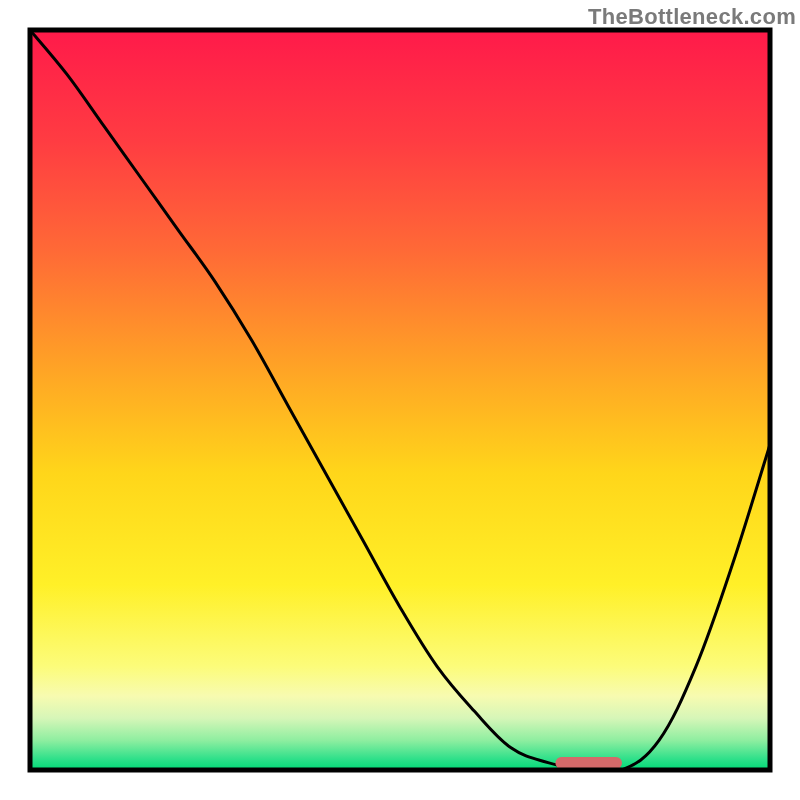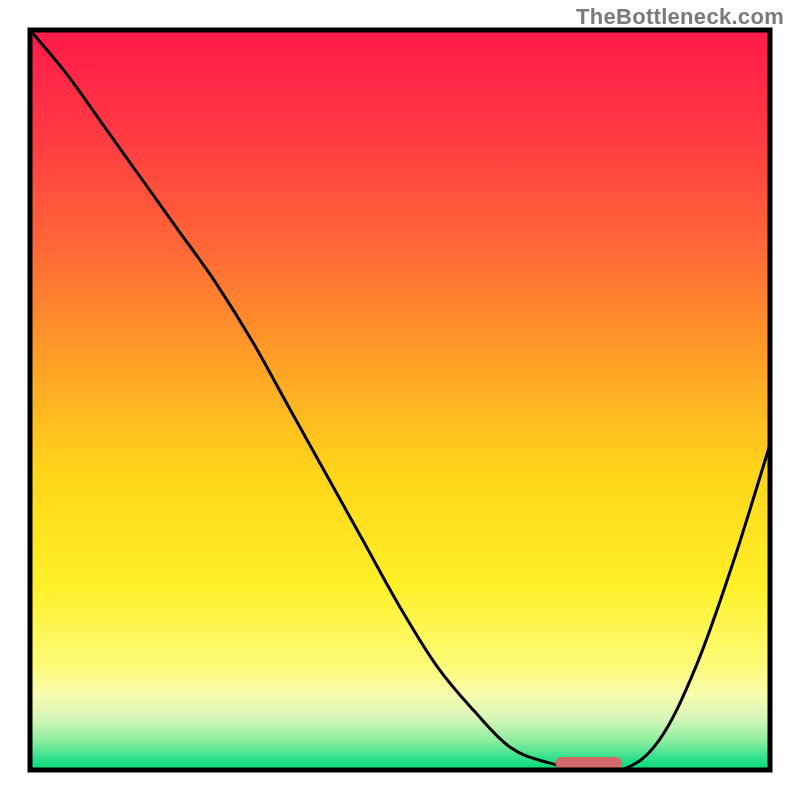--- a/index.html
+++ b/index.html
@@ -12,21 +12,21 @@
     overflow: hidden;
   }
   .chart-container {
     position: relative;
     width: 800px;
     height: 800px;
   }
   .attribution {
     position: absolute;
     top: 4px;
-    right: 16px;
+    right: 4px;
     color: #7a7a7a;
     font-size: 22px;
     font-weight: bold;
     z-index: 10;
     letter-spacing: 0.3px;
   }
   svg {
     display: block;
   }
 </style>

